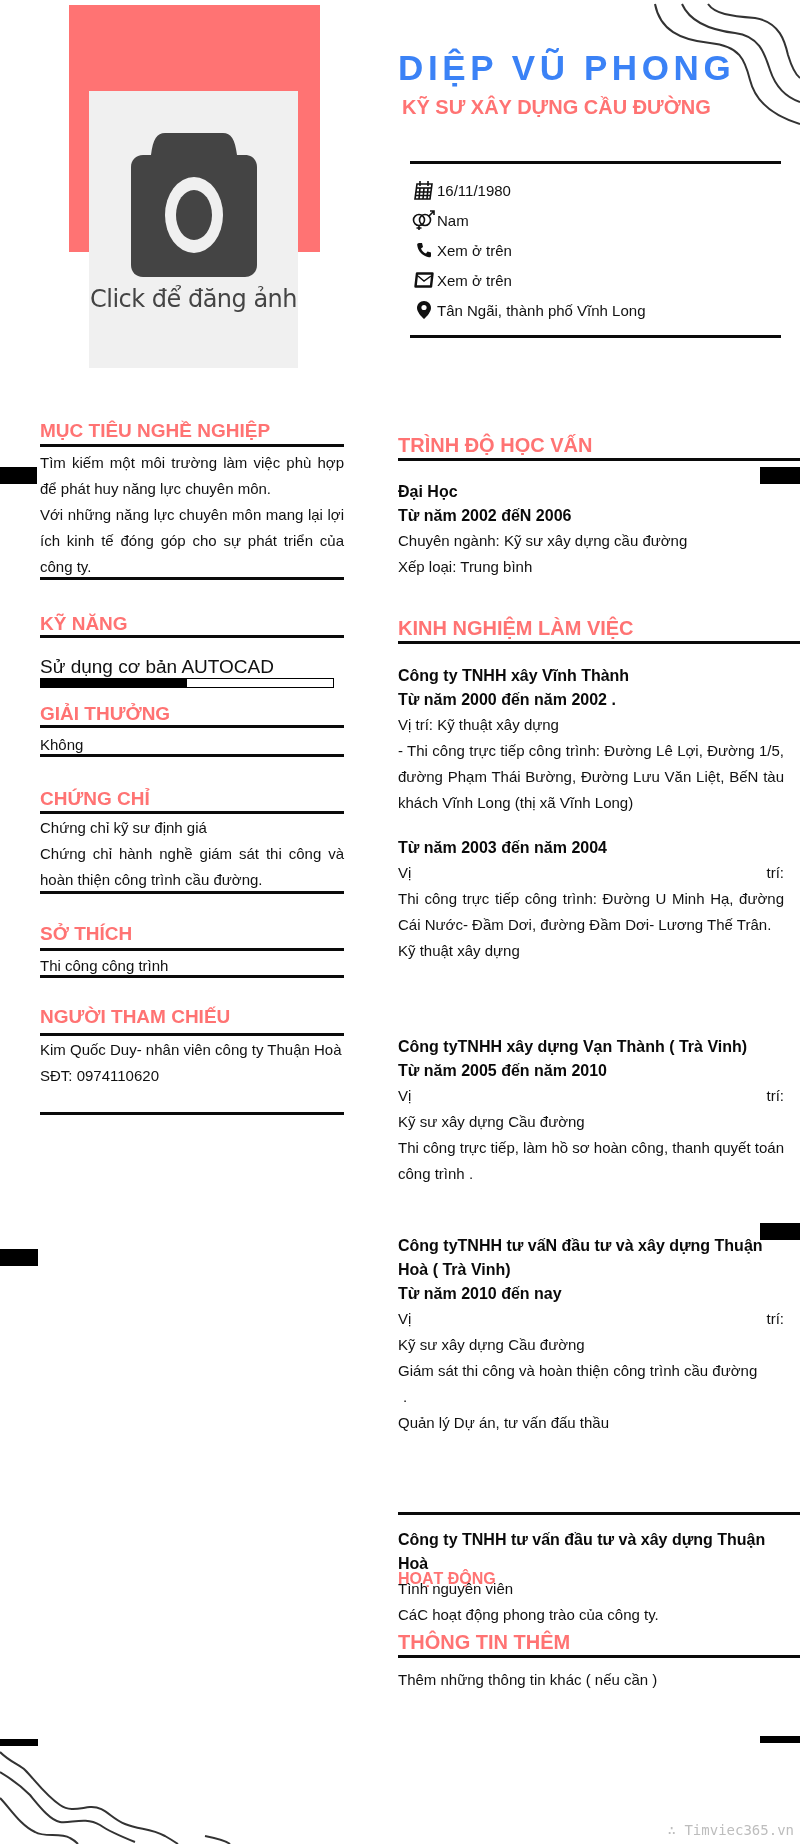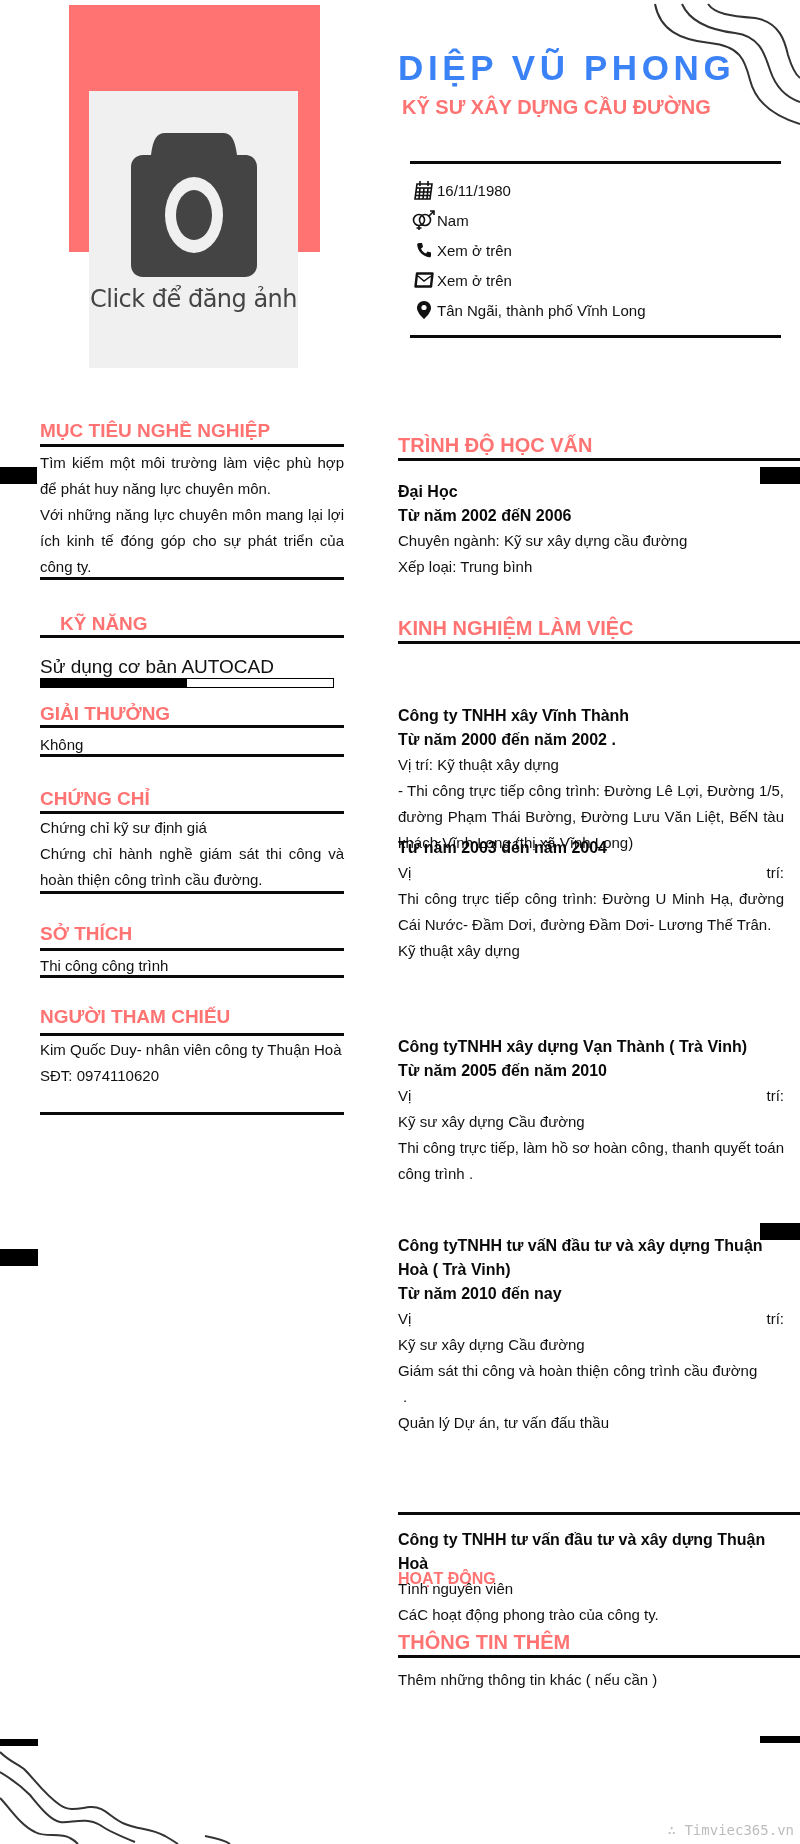--- a/index.html
+++ b/index.html
@@ -127,21 +127,21 @@
 <div class="abs rule" style="left:410px; top:335px; width:371px;"></div>
 
 <div class="abs col-left sec-title" style="top:420px;">MỤC TIÊU NGHỀ NGHIỆP</div>
 <div class="abs col-left rule" style="top:444px;"></div>
 <div class="abs col-left" style="top:450px;">
   <div class="para">Tìm kiếm một môi trường làm việc phù hợp để phát huy năng lực chuyên môn.</div>
   <div class="para">Với những năng lực chuyên môn mang lại lợi ích kinh tế đóng góp cho sự phát triển của công ty.</div>
 </div>
 <div class="abs col-left rule" style="top:577px;"></div>
 
-<div class="abs col-left sec-title" style="top:613px;margin-left:20px;">KỸ NĂNG</div>
+<div class="abs col-left sec-title" style="top:613px;">KỸ NĂNG</div>
 <div class="abs col-left rule" style="top:635px;"></div>
 <div class="abs col-left" style="top:658px;">
   <div style="font-size:19px; line-height:18px;">Sử dụng cơ bản AUTOCAD</div>
   <div class="skill-bar" style="margin-top:2px;">
     <div class="skill-fill" style="width:50%;"></div>
   </div>
 </div>
 
 <div class="abs col-left sec-title" style="top:703px;">GIẢI THƯỞNG</div>
 <div class="abs col-left rule" style="top:725px;"></div>
@@ -174,21 +174,21 @@
 <div class="abs col-right" style="top:480px;">
   <div class="bold">Đại Học</div>
   <div class="bold">Từ năm 2002 đếN 2006</div>
   <div class="para">Chuyên ngành: Kỹ sư xây dựng cầu đường</div>
   <div class="para">Xếp loại: Trung bình</div>
 </div>
 
 <div class="abs col-right sec-title" style="top:617px; font-size:20px;">KINH NGHIỆM LÀM VIỆC</div>
 <div class="abs rule" style="left:398px; top:641px; width:402px;"></div>
 
-<div class="abs col-right" style="top:664px;margin-top:40px;">
+<div class="abs col-right" style="top:664px;">
   <div class="bold">Công ty TNHH xây Vĩnh Thành</div>
   <div class="bold">Từ năm 2000 đến năm 2002 .</div>
   <div class="para">Vị trí: Kỹ thuật xây dựng</div>
   <div class="para">- Thi công trực tiếp công trình: Đường Lê Lợi, Đường 1/5, đường Phạm Thái Bường, Đường Lưu Văn Liệt, BếN tàu khách Vĩnh Long (thị xã Vĩnh Long)</div>
 </div>
 
 <div class="abs col-right" style="top:836px;">
   <div class="bold">Từ năm 2003 đến năm 2004</div>
   <div class="spread">
     <span>Vị</span>

